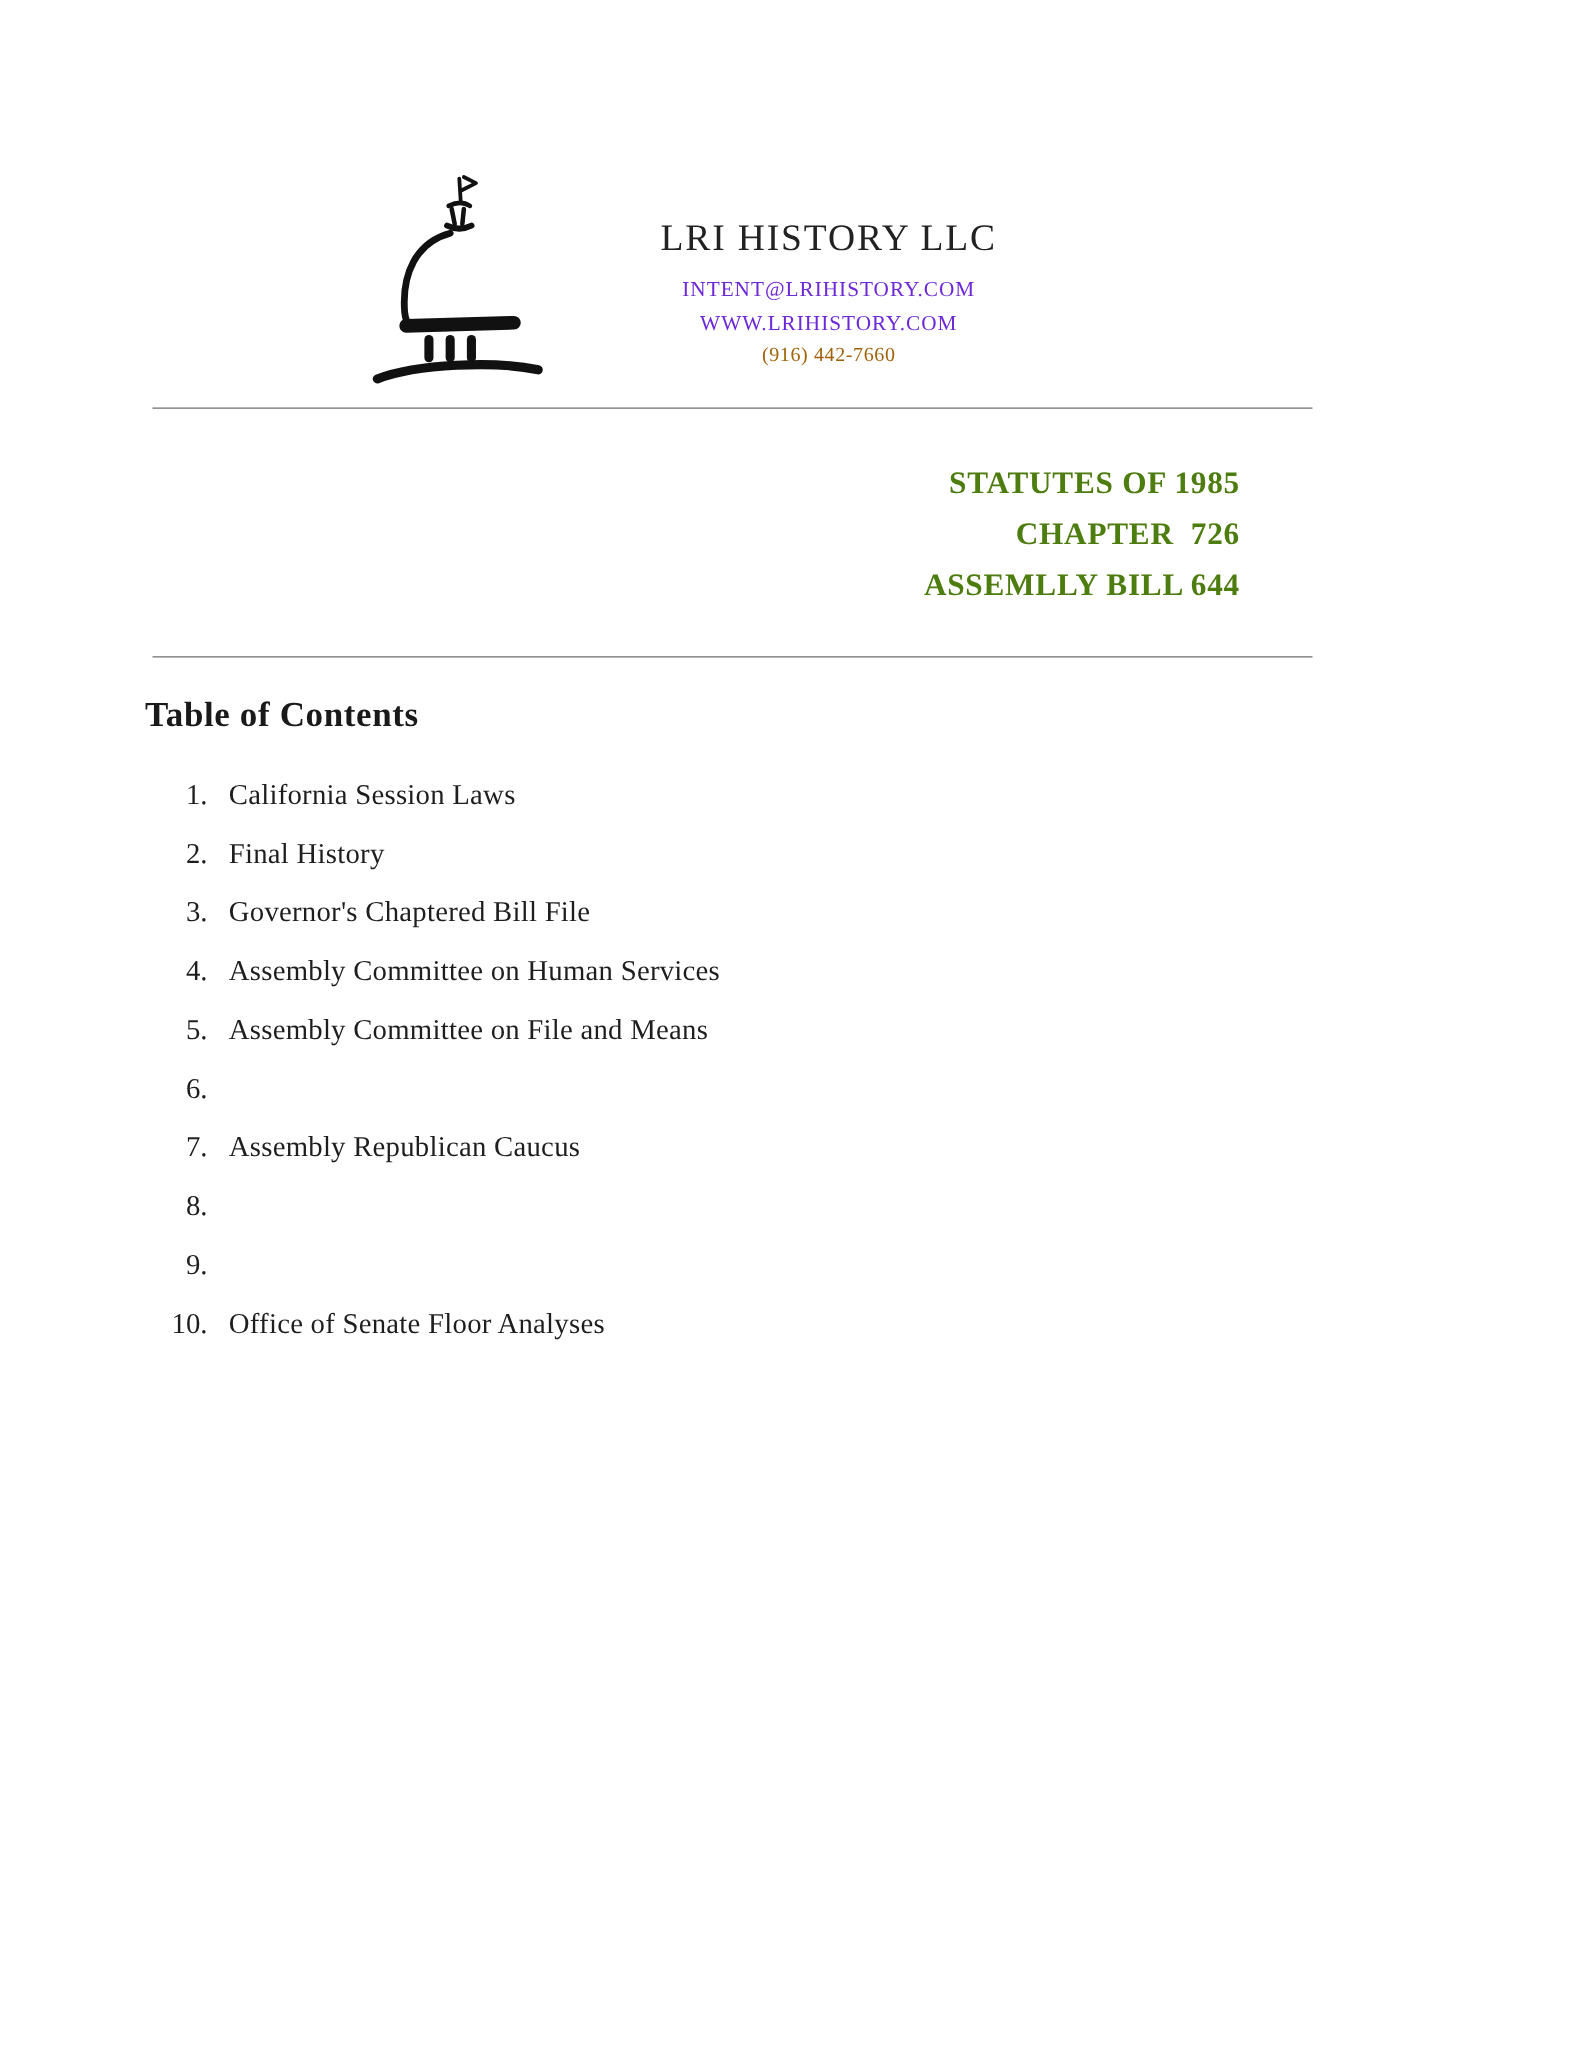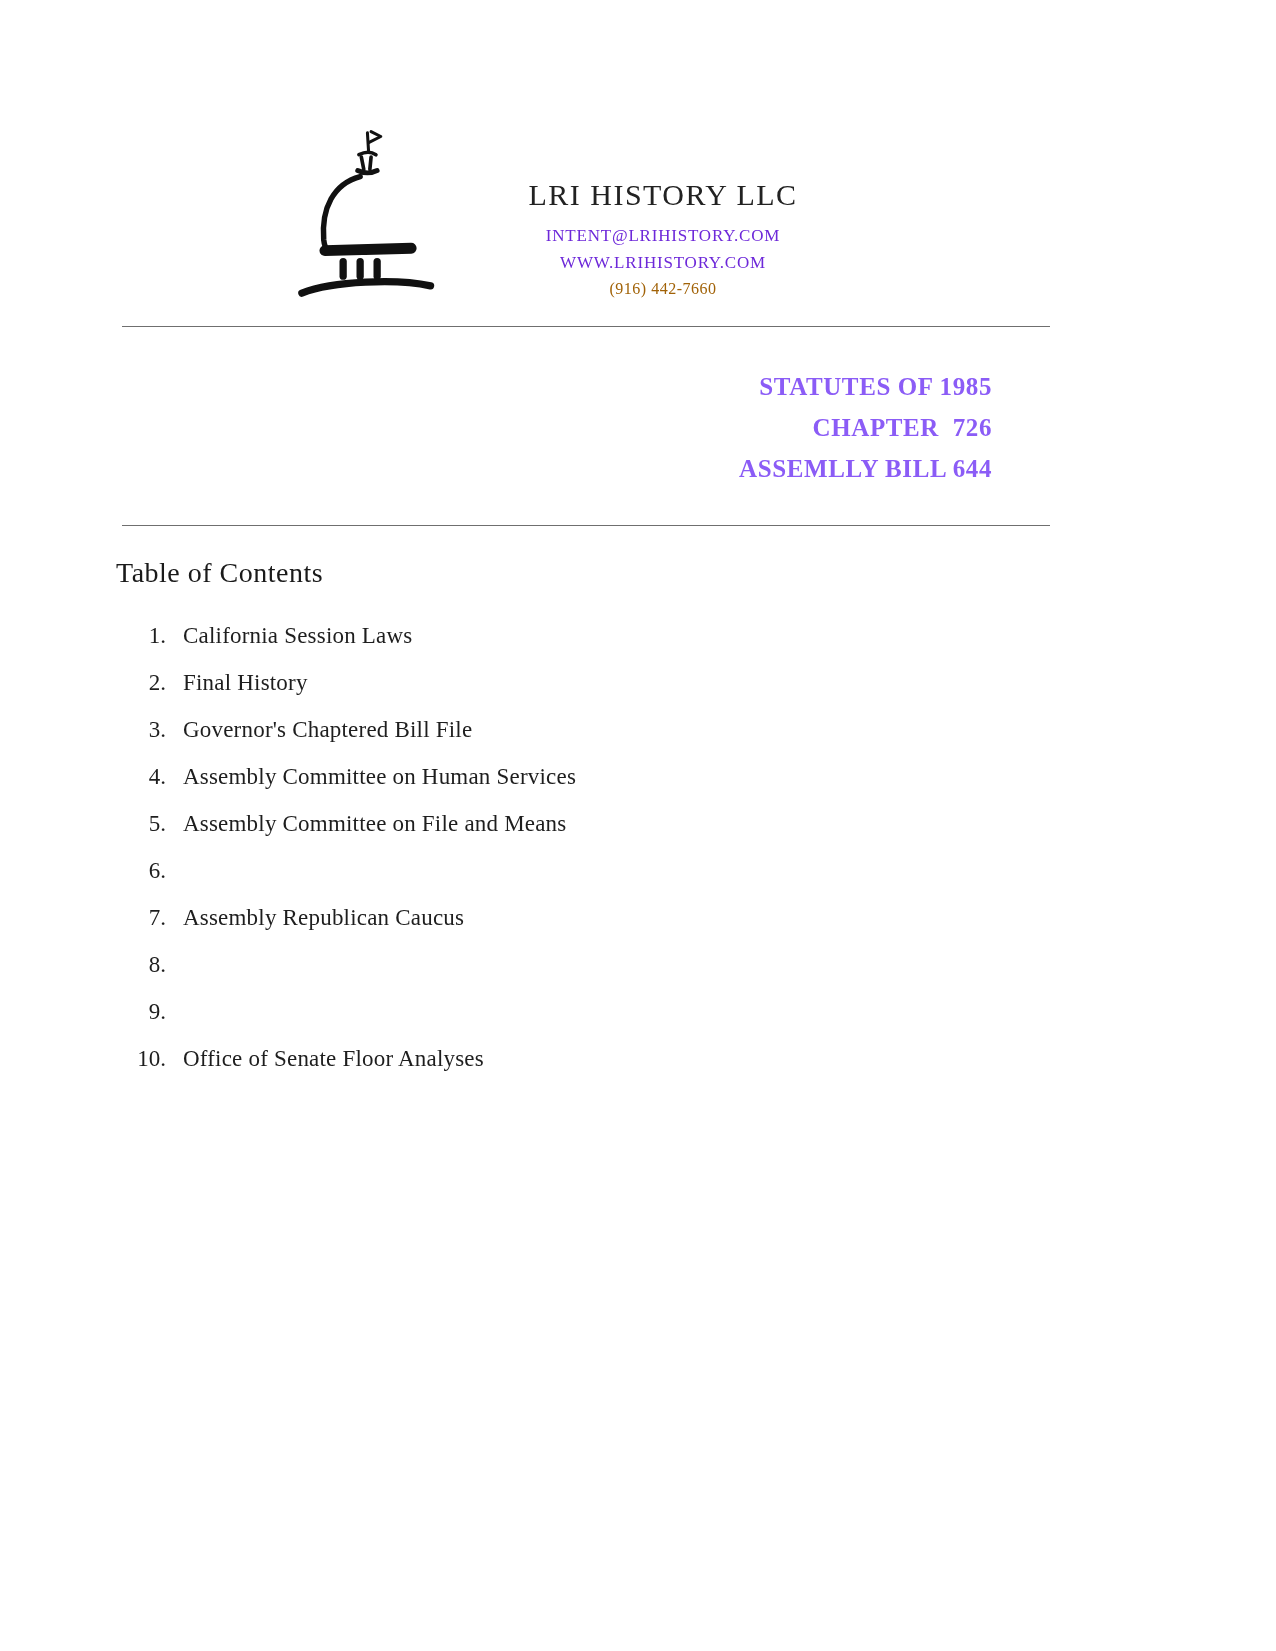--- a/index.html
+++ b/index.html
@@ -14,24 +14,24 @@
     position: relative;
     width: 1276px;
     height: 1651px;
     background: #ffffff;
     overflow: hidden;
   }
 
   
   .letterhead {
     position: absolute;
-    top: 120px;
+    top: 130px;
     left: 290px;
     display: flex;
-    align-items: flex-end;
+    align-items: center;
   }
 
   .logo {
     width: 150px;
     height: 170px;
     flex: 0 0 auto;
     margin-top: 8px;
   }
 
   .letterhead-text {
@@ -76,38 +76,38 @@
   .rule-bottom { top: 525px; }
 
   
   .title-block {
     position: absolute;
     top: 366px;
     left: 122px;
     width: 928px;
     padding-right: 58px;
     text-align: right;
-    color: #8b5cf6;
+    color: #4d7c0f;
   }
 
   .title-line {
     font-size: 25px;
     font-weight: bold;
     letter-spacing: 0.6px;
     line-height: 41px;
     white-space: pre;
   }
 
   
   .toc-heading {
     position: absolute;
     top: 557px;
     left: 116px;
     font-size: 28px;
-    font-weight: normal;
+    font-weight: bold;
     letter-spacing: 0.5px;
     color: #1a1a1a;
   }
 
   .toc-list {
     position: absolute;
     top: 623px;
     left: 116px;
     list-style: none;
   }

